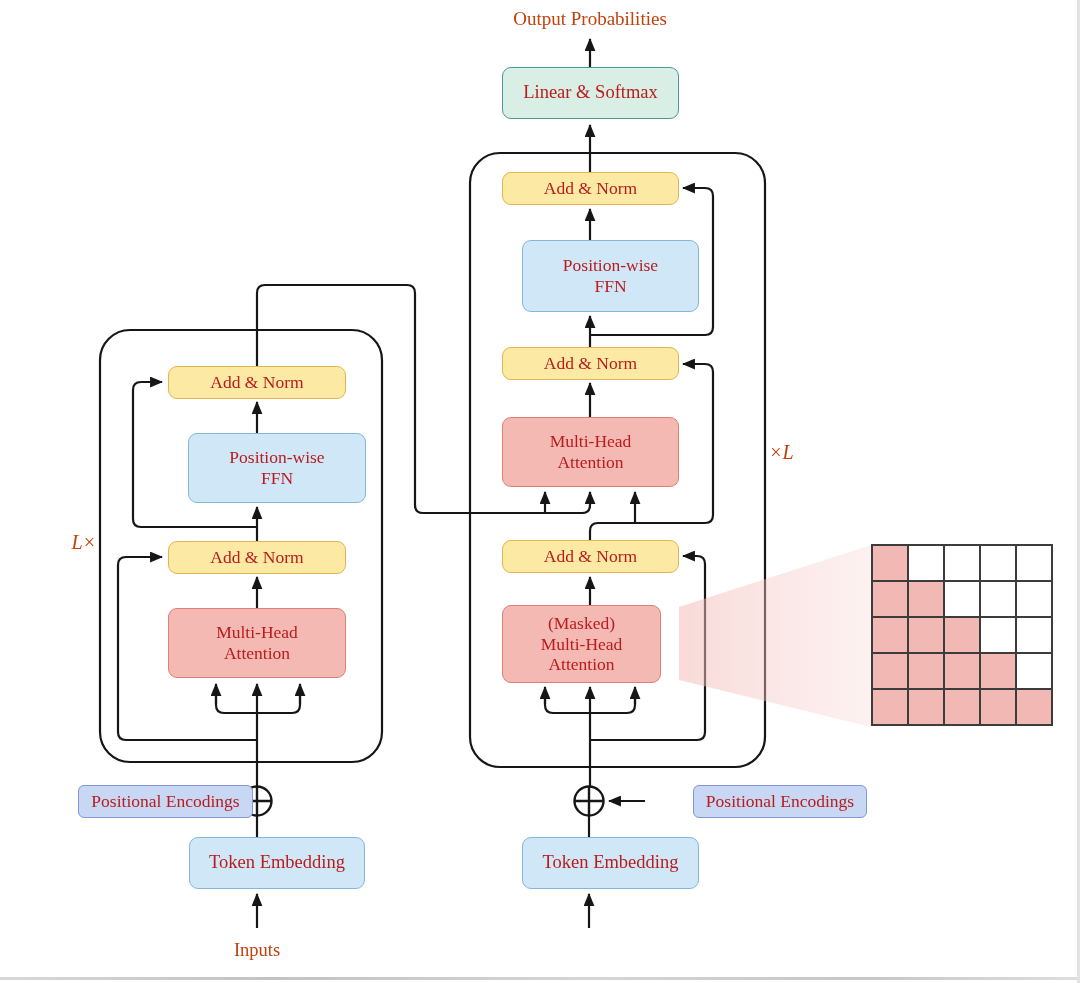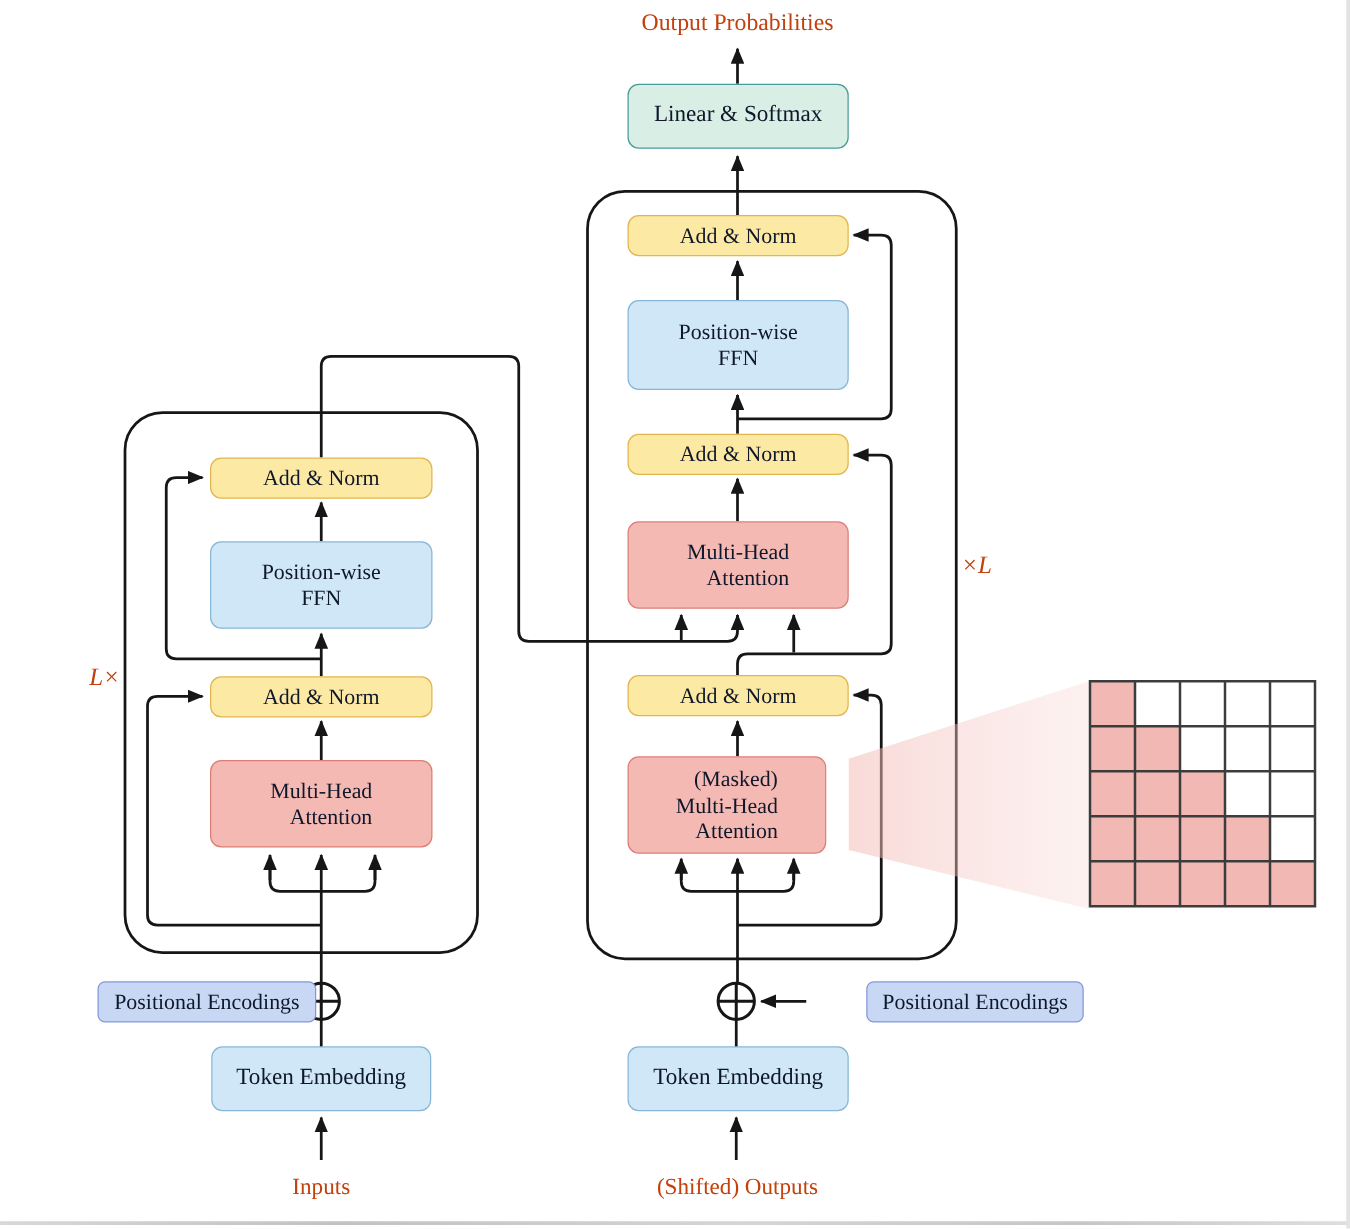--- a/index.html
+++ b/index.html
@@ -6,25 +6,25 @@
   .stage {
     position:relative; width:1080px; height:983px; background:#ffffff;
     font-family:"Liberation Serif", serif; color:#141414; overflow:hidden;
   }
   svg.wires { position:absolute; left:0; top:0; }
   .box {
     position:absolute; box-sizing:border-box;
     display:flex; align-items:center; justify-content:center;
     text-align:center; white-space:pre-line;
     border:1.8px solid #888; border-radius:9px;
-    font-size:17.5px; line-height:1.18; color:#0f172a;
+    font-size:17.5px; line-height:1.18; color:#b91c1c;
   }
   .yellow  { background:var(--box_yellow,#fce9a4);   border-color:var(--box_yellow_border,#e2b64f);text-align:center; }
-  .blue    { background:var(--box_blue,#d0e7f8);     border-color:var(--box_blue_border,#86b7d7); }
-  .red     { background:var(--box_red,#f5b9b4);      border-color:var(--box_red_border,#dd7f78);text-align:right; }
+  .blue    { background:var(--box_blue,#d0e7f8);     border-color:var(--box_blue_border,#86b7d7);margin-left:20px; }
+  .red     { background:var(--box_red,#f5b9b4);      border-color:var(--box_red_border,#dd7f78); }
   .green   { background:var(--box_green,#d9eee4);    border-color:var(--box_green_border,#4b9a9b); }
   .lavender{ background:var(--box_lavender,#c7d7f4); border-color:var(--box_lavender_border,#8497d9); border-radius:6px;margin-left:48px; }
 
   
   .b-linear-softmax { left:502px; top:67px;  width:177px; height:52px; font-size:18.5px; }
   .b-dec-an1        { left:502px; top:172px; width:177px; height:33px; }
   .b-dec-ffn        { left:502px; top:240px; width:177px; height:72px; }
   .b-dec-an2        { left:502px; top:347px; width:177px; height:33px; }
   .b-dec-mha        { left:502px; top:417px; width:177px; height:70px; }
   .b-dec-an3        { left:502px; top:540px; width:177px; height:33px; }
@@ -146,21 +146,20 @@
   <div class="box blue b-enc-ffn">Position-wise
 FFN</div>
   <div class="box yellow b-enc-an2">Add &amp; Norm</div>
   <div class="box red b-enc-mha">Multi-Head
 Attention</div>
   <div class="box blue b-enc-emb">Token Embedding</div>
   <div class="box lavender b-pe-left">Positional Encodings</div>
 
   <div class="lbl lbl-output">Output Probabilities</div>
   <div class="lbl lbl-inputs">Inputs</div>
-  <div class="lbl lbl-outputs">(Shifted) Outputs</div>
   <div class="lbl lbl-repeat lbl-lx">L×</div>
   <div class="lbl lbl-repeat lbl-xl">×L</div>
 
   <div id="mask-grid">
       <div class="cell filled"></div>
       <div class="cell"></div>
       <div class="cell"></div>
       <div class="cell"></div>
       <div class="cell"></div>
       <div class="cell filled"></div>

